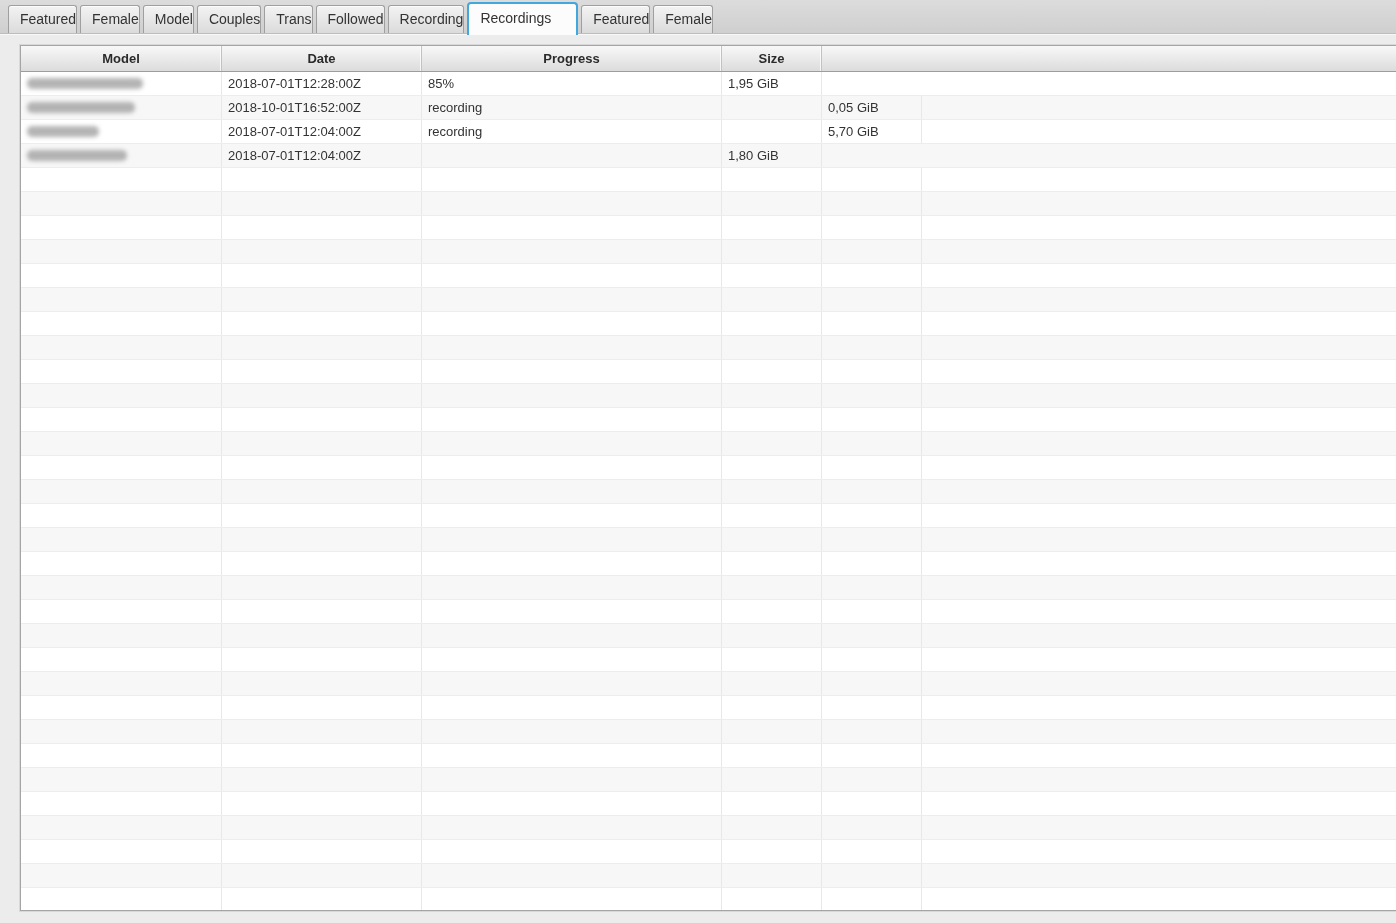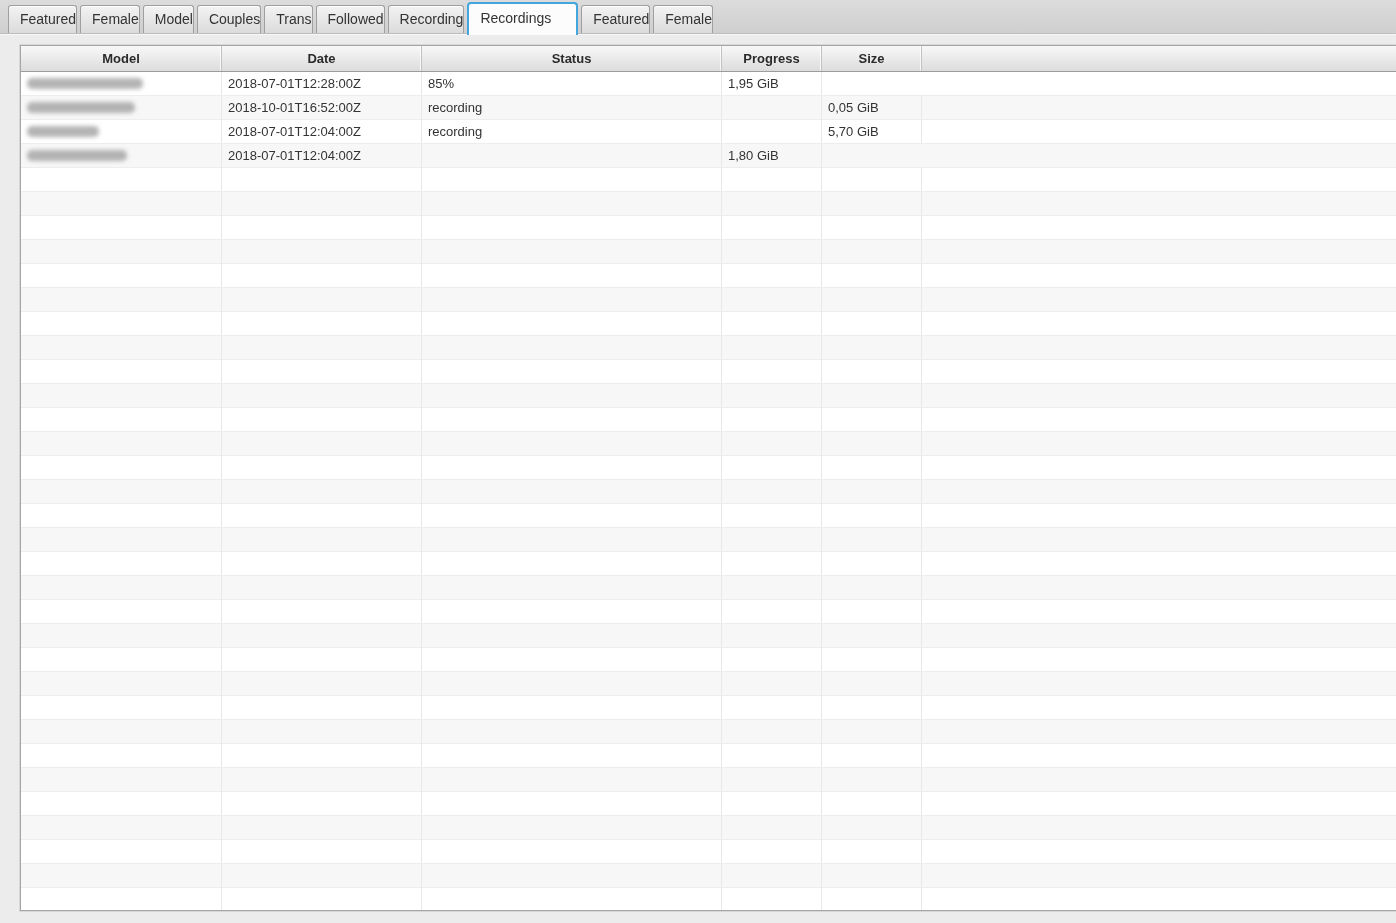--- a/index.html
+++ b/index.html
@@ -145,21 +145,20 @@
     </div>
   <div class="tab">
       <span>Female</span>
     </div>
 </div>
 
 <div class="table-wrap">
   <div class="thead">
     <div class="th">Model</div>
     <div class="th">Date</div>
-    <div class="th">Status</div>
     <div class="th">Progress</div>
     <div class="th">Size</div>
     <div class="th"></div>
   </div>
   <div class="tbody">
   <div class="row">
     <div class="td">
       <span class="blur-name" style="width: 116px;"></span>
     </div>
     <div class="td">2018-07-01T12:28:00Z</div>

